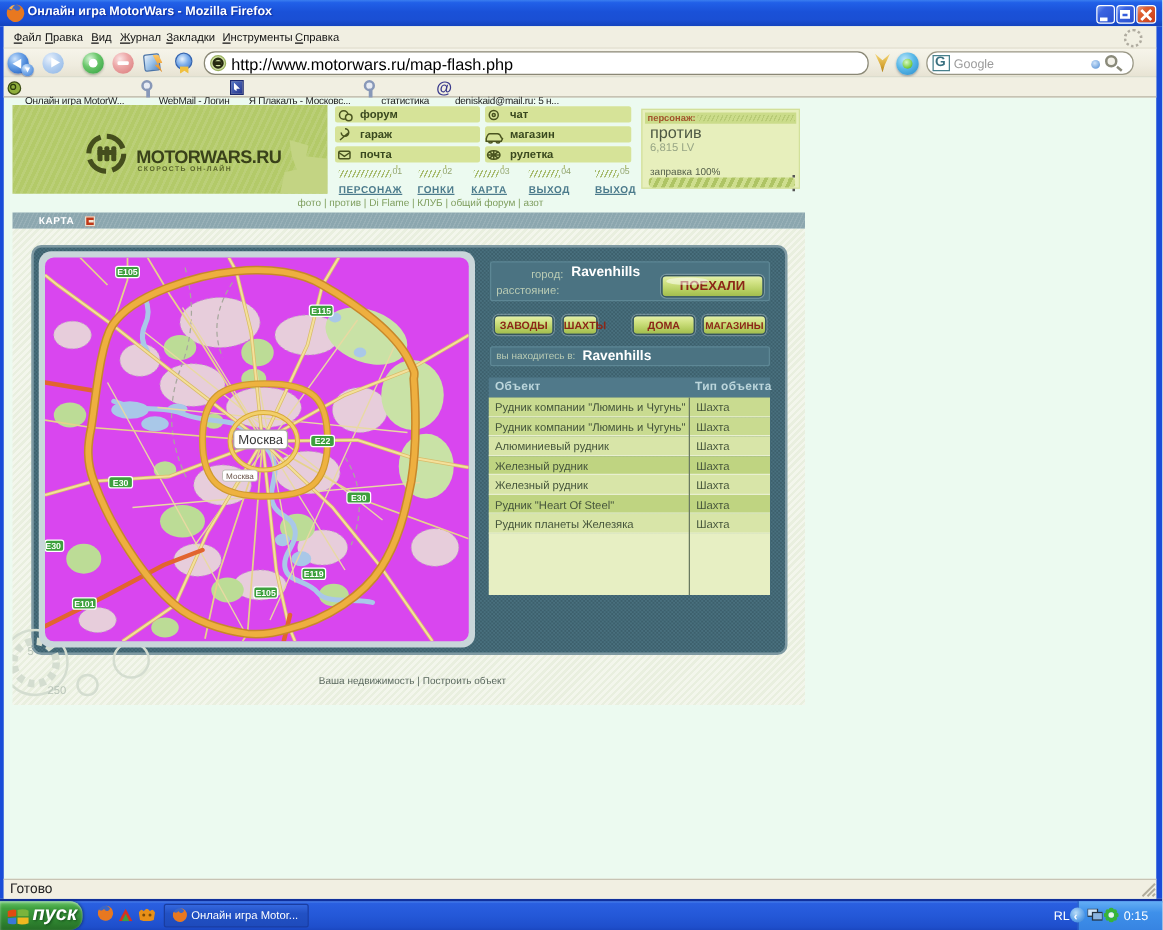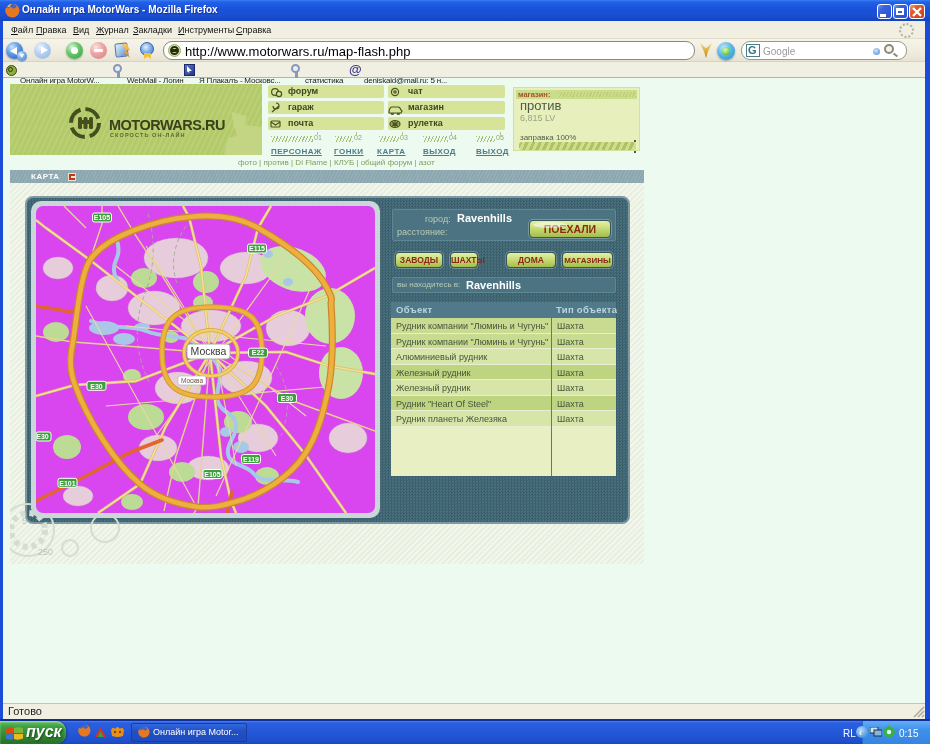--- a/index.html
+++ b/index.html
@@ -232,21 +232,21 @@
 
 <div class="abs navlnk" style="left:271px;">ПЕРСОНАЖ</div>
 <div class="abs navlnk" style="left:334px;">ГОНКИ</div>
 <div class="abs navlnk" style="left:377px;">КАРТА</div>
 <div class="abs navlnk" style="left:423px;">ВЫХОД</div>
 <div class="abs navlnk" style="left:476px;">ВЫХОД</div>
 <div class="abs" id="sublnk">фото | против | Di Flame | КЛУБ | общий форум | азот</div>
 
 <div class="abs" id="charpanel">
   <div class="abs" style="left:2px;top:2px;width:121px;height:9px;background:#cbdc8a;"></div>
-  <div class="abs" style="left:4px;top:2px;font-size:7.5px;font-weight:bold;color:#a2542c;">магазин:</div>
+  <div class="abs" style="left:4px;top:2px;font-size:7.5px;font-weight:bold;color:#a2542c;">персонаж:</div>
   <div class="abs" style="left:44px;top:4px;width:78px;height:5px;background:repeating-linear-gradient(115deg,#b8cb76 0 1px,#cbdc8a 1px 3px);"></div>
   <div class="abs" style="left:6px;top:10px;font-size:13px;color:#4f5a44;">против</div>
   <div class="abs" style="left:6px;top:25px;font-size:9px;color:#97a585;text-align:center;">6,815 LV</div>
   <div class="abs" style="left:6px;top:45px;font-size:8px;color:#55604a;">заправка 100%</div>
   <div class="abs" style="left:5px;top:54px;width:117px;height:8px;border-radius:3px;background:repeating-linear-gradient(115deg,#aec464 0 3px,#cede8e 3px 6px);"></div>
   <div class="abs" style="left:120px;top:52px;width:2px;height:2px;background:#555;"></div>
   <div class="abs" style="left:120px;top:63px;width:2px;height:2px;background:#555;"></div>
 </div>
 
 <div class="abs" id="gamewrap">
@@ -453,20 +453,21 @@
   <div class="abs tcell" style="top:244px;">Рудник планеты Железяка</div>
   <div class="abs tcell2" style="top:151px;">Шахта</div>
   <div class="abs tcell2" style="top:166.5px;">Шахта</div>
   <div class="abs tcell2" style="top:182px;">Шахта</div>
   <div class="abs tcell2" style="top:197.5px;">Шахта</div>
   <div class="abs tcell2" style="top:213px;">Шахта</div>
   <div class="abs tcell2" style="top:228.5px;">Шахта</div>
   <div class="abs tcell2" style="top:244px;">Шахта</div>
   <div class="abs" style="left:541px;top:148px;width:1px;height:158px;background:#6a7a60;"></div>
 
+  <div class="abs" style="left:160px;top:369.5px;width:320px;text-align:center;font-size:8px;color:#5c6a60;">Ваша недвижимость | Построить объект</div>
 
 </div>
 
 <div class="abs" id="statusbar"></div>
 <div class="abs" id="status-text">Готово</div>
 <svg class="abs" style="left:912px;top:705px;" width="13" height="13" viewBox="0 0 13 13">
   <g stroke="#b0ac9c" stroke-width="1.6">
     <line x1="12" y1="2" x2="2" y2="12"></line>
     <line x1="12" y1="6" x2="6" y2="12"></line>
     <line x1="12" y1="10" x2="10" y2="12"></line>

